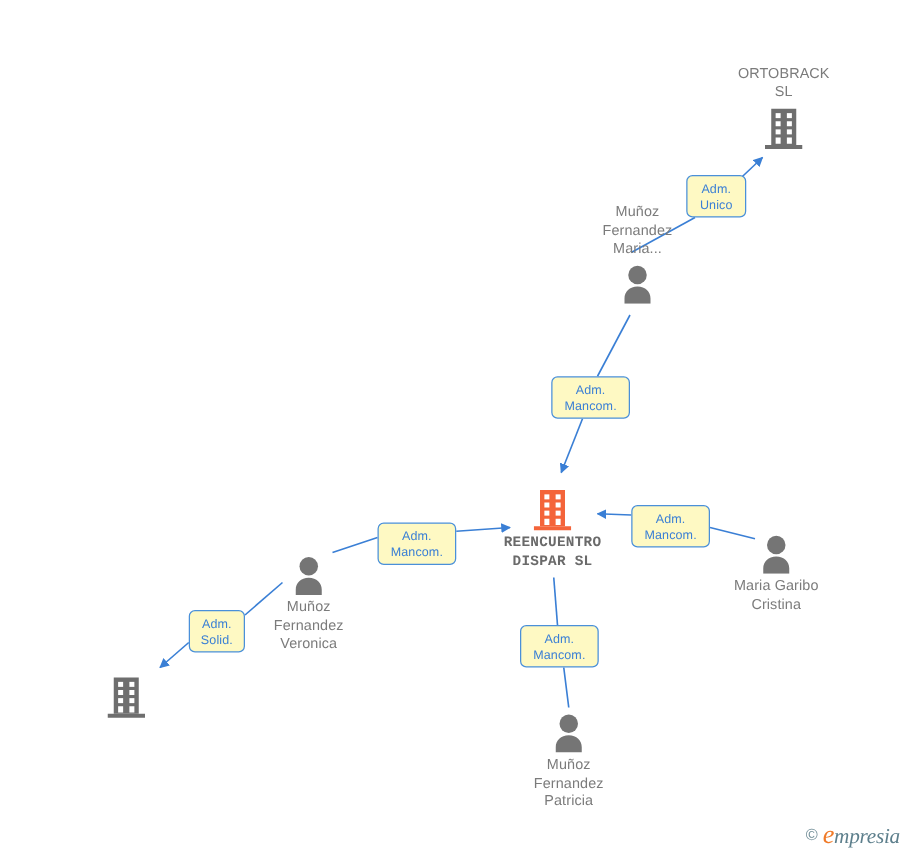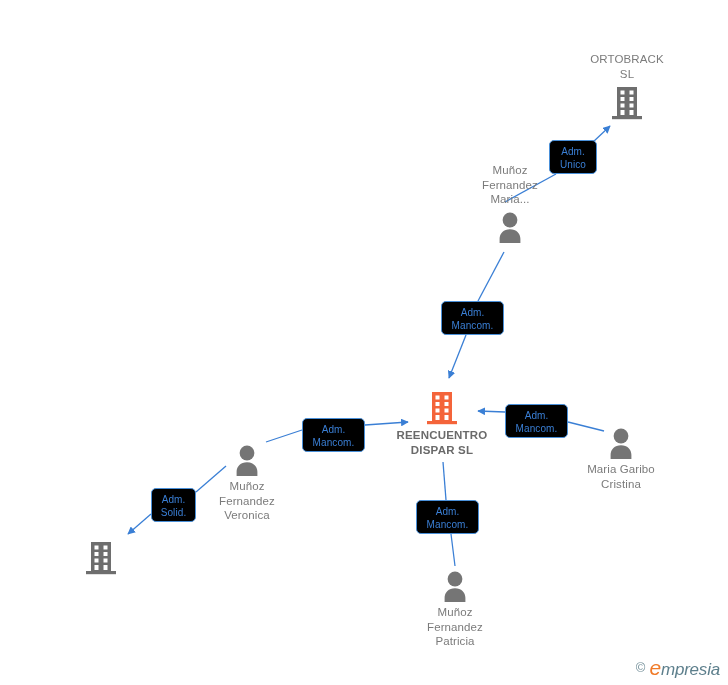--- a/index.html
+++ b/index.html
@@ -65,21 +65,21 @@
   }
   .node.label-above .node-label {
     margin-top: 0;
     margin-bottom: 4px;
   }
 
   
   .badge {
     position: absolute;
     box-sizing: border-box;
-    background: #000000;
+    background: #fef9c3;
     border: 1.4px solid #4a90d9;
     border-radius: 5px;
     color: #3a7fd5;
     font-size: 10px;
     line-height: 13px;
     text-align: center;
     padding: 4px 5px 4px 5px;
     white-space: pre-line;
     letter-spacing: 0.1px;
   }
@@ -92,21 +92,21 @@
     display: flex;
     align-items: center;
     gap: 4px;
     line-height: 1;
   }
   #watermark .copy {
     font-size: 13px;
     color: #6f8c96;
   }
   #watermark .brand {
-    font-family: Liberation Sans, sans-serif;
+    font-family: Liberation Serif, serif;
     font-style: italic;
     font-size: 17px;
     letter-spacing: -0.2px;
   }
   #watermark .brand .e {
     color: #f07a28;
     font-size: 21px;
   }
   #watermark .brand .rest {
     color: #5d7f8c;
@@ -181,21 +181,21 @@
 Fernandez
 Maria...</span>
     <span class="node-icon">
       <svg width="30" height="32" viewBox="0 0 30 32" xmlns="http://www.w3.org/2000/svg">
         <circle cx="15" cy="9" r="7.4" fill="#757575"></circle>
         <path d="M15 18.2c-6.3 0-10.4 4.2-10.4 9.6V32h20.8v-4.2c0-5.4-4.1-9.6-10.4-9.6z" fill="#757575"></path>
       </svg>
     </span>
   </div>
 
-  <div class="node is-center" style="left:442px; top:390px;">
+  <div class="node is-center" style="left:442px; top:390px;font-family:Liberation Mono, monospace;">
     <span class="node-icon">
       <svg width="30" height="36" viewBox="0 0 30 36" xmlns="http://www.w3.org/2000/svg">
         <rect x="5" y="2" width="20" height="29" fill="#f4643a"></rect>
         <rect x="0" y="31" width="30" height="3.2" fill="#f4643a"></rect>
         <g fill="#ffffff">
           <rect x="8.5" y="5.5" width="4" height="4"></rect>
           <rect x="17.5" y="5.5" width="4" height="4"></rect>
           <rect x="8.5" y="12" width="4" height="4"></rect>
           <rect x="17.5" y="12" width="4" height="4"></rect>
           <rect x="8.5" y="18.5" width="4" height="4"></rect>

